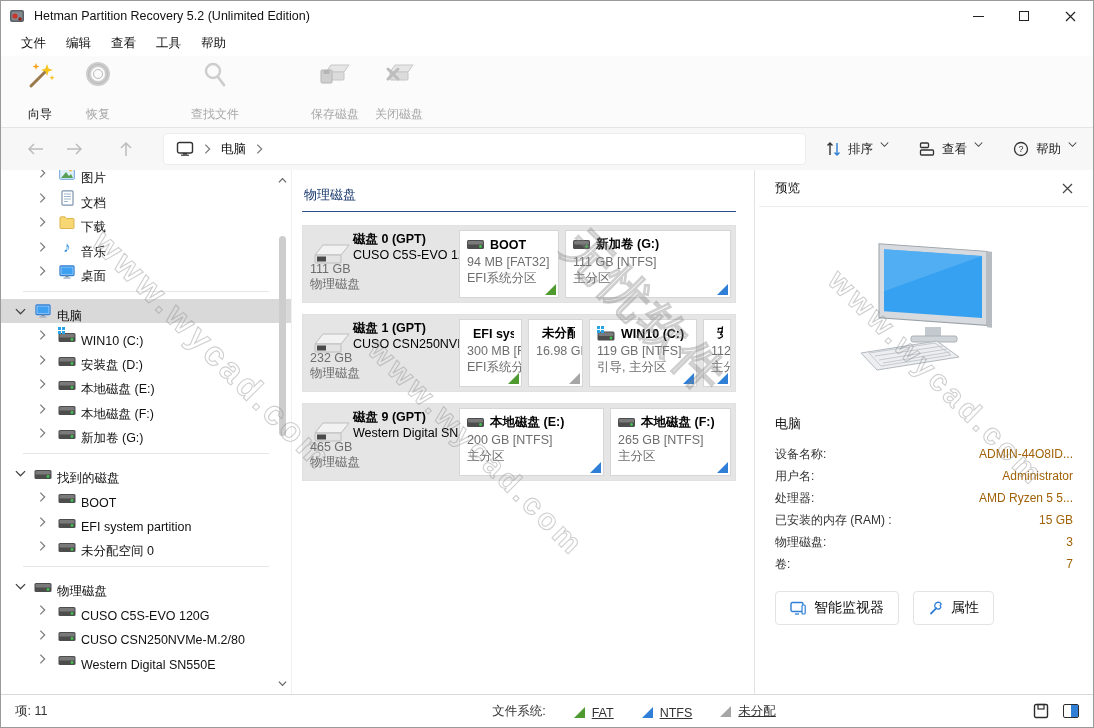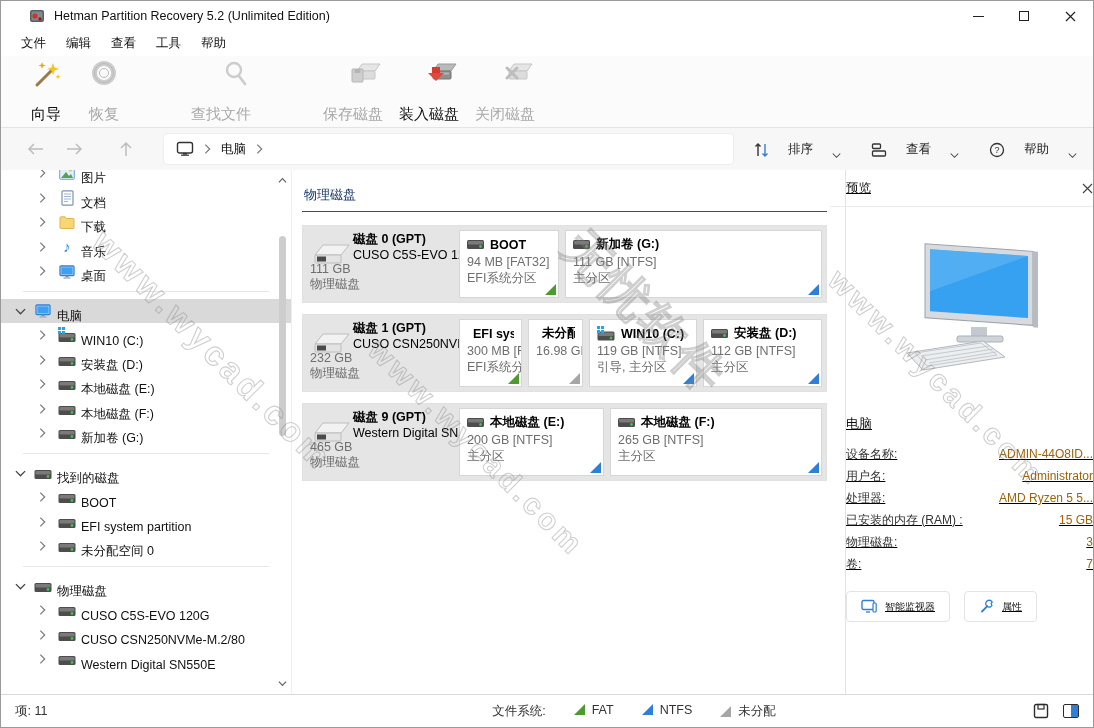--- a/index.html
+++ b/index.html
@@ -1,48 +1,48 @@
 <!DOCTYPE html>
 <html><head>
 <meta charset="utf-8">
 <style>
   * { box-sizing: border-box; margin: 0; padding: 0; }
   html,body { background:#d8d8d8; font-family:"Liberation Sans",sans-serif; }
   .window { width:1094px; height:728px; background:#fff; border:1px solid #9a9a9a;
             display:flex; flex-direction:column; position:relative; overflow:hidden; }
 
   
-  .titlebar { height:30px; display:flex; align-items:center; padding-left:28px; flex:none; }
+  .titlebar { height:30px; display:flex; align-items:center; padding-left:8px; flex:none; }
   .title-text { font-size:12.5px; color:#111; margin-left:8px; }
   .win-controls { margin-left:auto; display:flex; height:30px; }
   .wc { width:46px; display:flex; align-items:center; justify-content:center; cursor:pointer; }
   .min-glyph { width:11px; height:0; border-top:1px solid #222; }
   .max-glyph { width:10px; height:10px; border:1px solid #222; }
 
   
   .menubar { height:25px; display:flex; align-items:center; padding-left:10px; flex:none; }
   .menu-item { font-size:12.5px; color:#111; padding:3px 10px; cursor:default; }
 
   
   .toolbar { height:72px; background:#fbfbfb; border-bottom:1px solid #e4e4e4;
              display:flex; align-items:center; padding-left:10px; flex:none; }
-  .tbtn { display:flex; flex-direction:column; align-items:flex-end; gap:16px;
-          padding:4px 8px; min-width:58px; font-size:15px; color:#111; cursor:pointer; }
+  .tbtn { display:flex; flex-direction:column; align-items:center; gap:16px;
+          padding:4px 8px; min-width:58px; font-size:12px; color:#111; cursor:pointer; }
   .tbtn.disabled { color:#a8a8a8; cursor:default; }
   .tspacer { width:56px; }
 
   
   .navbar { height:42px; background:#f7f7f7; display:flex; align-items:center;
             padding:0 16px; flex:none; }
   .nav-arrow { width:38px; display:flex; justify-content:center; }
   .breadcrumb { flex:1; height:32px; background:#fff; border:1px solid #ededed; border-radius:4px;
                 margin:0 20px 0 18px; display:flex; align-items:center; padding:0 12px;
                 font-size:12.5px; color:#111; gap:10px; }
   .nav-right { display:flex; align-items:center; gap:30px; font-size:12.5px; color:#222; }
-  .nav-drop { display:flex; align-items:flex-end; gap:19px; cursor:pointer; }
+  .nav-drop { display:flex; align-items:flex-start; gap:7px; cursor:pointer; }
 
   
   .content { flex:1; display:flex; min-height:0; position:relative; }
 
   
   .sidebar { width:290px; flex:none; position:relative; overflow:hidden; padding-top:0; }
   .tree { margin-top:-9px; }
   .trow { height:24.5px; display:flex; align-items:center; font-size:12.5px; color:#111;
           cursor:pointer; white-space:nowrap; }
   .trow .lbl { margin-left:4px;margin-top:11px; }
@@ -77,39 +77,39 @@
   .pname { display:flex; align-items:center; gap:6px; font-weight:bold; color:#000;
            white-space:nowrap; overflow:hidden; height:19px; }
   .psize,.ptype { color:#6e6e6e; white-space:nowrap; margin-top:1px; }
   .corner { position:absolute; right:2px; bottom:2px; width:0; height:0;
             border-bottom:11px solid #2f7fd6; border-left:11px solid transparent; }
   .corner.fat { border-bottom-color:#4e9a2e; }
   .corner.unalloc { border-bottom-color:#a6a6a6; }
   .w100{width:100px;} .w64{width:63px;} .w56{width:55px;} .w108{width:108px;} .w145{width:145px;}
 
   
-  .preview { width:248px; flex:none; border-left:1px solid #e3e3e3; padding:10px 0;
-             display:flex; flex-direction:column; position:relative;text-decoration:underline; }
+  .preview { width:339px; flex:none; border-left:1px solid #e3e3e3; padding:10px 20px;
+             display:flex; flex-direction:column; position:relative; }
   .pv-head { display:flex; align-items:center; justify-content:space-between; font-size:12.5px; color:#111; }
   .pv-rule { border-top:1px solid #ececec; margin:9px -16px 0 -16px; }
   .pv-illustration { display:flex; justify-content:center; margin-top:34px; }
   .pv-section { font-size:13px; color:#111; margin-top:44px; margin-bottom:10px; }
   .pv-row { display:flex; justify-content:space-between; align-items:center; height:22px;
             font-size:12px; color:#333; }
   .pv-row .v { color:#a16207; }
   .pv-buttons { display:flex; gap:14px; margin-top:16px; }
   .pbtn { display:flex; align-items:center; gap:8px; border:1px solid #e3e3e3; border-radius:4px;
-          background:#fff; padding:7px 14px; font-size:10px; color:#111; cursor:pointer; }
+          background:#fff; padding:7px 14px; font-size:14px; color:#111; cursor:pointer; }
 
   
   .statusbar { height:33px; border-top:1px solid #d9d9d9; display:flex; align-items:center;
                padding:0 14px; font-size:12.5px; color:#333; flex:none; }
   .sb-left { width:220px; }
-  .sb-center { flex:1; display:flex; align-items:flex-start; gap:28px; justify-content:center; }
-  .legend { display:flex; align-items:center; gap:7px; }
+  .sb-center { flex:1; display:flex; align-items:flex-end; gap:28px; justify-content:center; }
+  .legend { display:flex; align-items:center; gap:7px;text-decoration:underline; }
   .ltri { width:0; height:0; border-bottom:11px solid #4e9a2e; border-left:11px solid transparent; }
   .ltri.ntfs { border-bottom-color:#2f7fd6; }
   .ltri.unalloc { border-bottom-color:#a6a6a6; }
   .sb-right { display:flex; align-items:center; gap:14px; }
   .panel-toggle { width:16px; height:14px; border:1.5px solid #2c2c2c; border-radius:2px; position:relative; }
   .panel-toggle::after { content:""; position:absolute; right:0; top:0; bottom:0; width:7px; background:#2f7fd6; }
 
   
   .wm { position:absolute; pointer-events:none; z-index:6; color:transparent;
         -webkit-text-stroke:1.1px rgba(130,130,130,0.38); letter-spacing:4px;
@@ -217,30 +217,20 @@
     </div>
     <div class="tspacer"></div>
     <div class="tbtn disabled">
       <svg width="34" height="30" viewBox="0 0 34 30">
         <polygon points="8,12 13,5 31,5 26,12" fill="#e6e6e6" stroke="#c6c6c6"></polygon>
         <rect x="8" y="12" width="18" height="8" rx="1" fill="#dcdcdc" stroke="#c6c6c6"></rect>
         <rect x="3" y="10" width="11" height="13" rx="1" fill="#cfcfcf" stroke="#b5b5b5"></rect>
         <rect x="5.5" y="10" width="6" height="4" fill="#b5b5b5"></rect>
       </svg>
       <span>保存磁盘</span>
-    </div>
-    <div class="tbtn">
-      <svg width="34" height="30" viewBox="0 0 34 30">
-        <polygon points="8,12 13,5 31,5 26,12" fill="#b9b9b9" stroke="#9a9a9a"></polygon>
-        <rect x="8" y="12" width="18" height="8" rx="1" fill="#8f8f8f" stroke="#777"></rect>
-        <rect x="10" y="13.5" width="14" height="2" fill="#b5b5b5"></rect>
-        <rect x="7" y="8" width="8" height="6" fill="#d63a2e"></rect>
-        <polygon points="3,14 19,14 11,22" fill="#e04a3a"></polygon>
-      </svg>
-      <span>装入磁盘</span>
     </div>
     <div class="tbtn disabled">
       <svg width="34" height="30" viewBox="0 0 34 30">
         <polygon points="8,12 13,5 31,5 26,12" fill="#e6e6e6" stroke="#c6c6c6"></polygon>
         <rect x="8" y="12" width="18" height="8" rx="1" fill="#dcdcdc" stroke="#c6c6c6"></rect>
         <path d="M6 9 L16 19 M16 9 L6 19" stroke="#bdbdbd" stroke-width="3" stroke-linecap="round"></path>
       </svg>
       <span>关闭磁盘</span>
     </div>
   </div>

